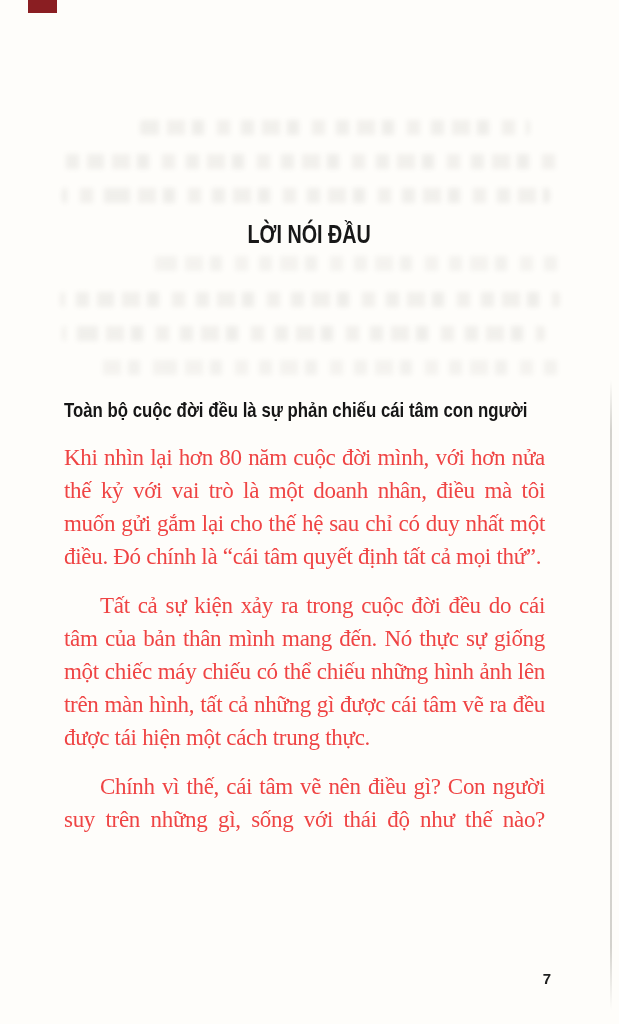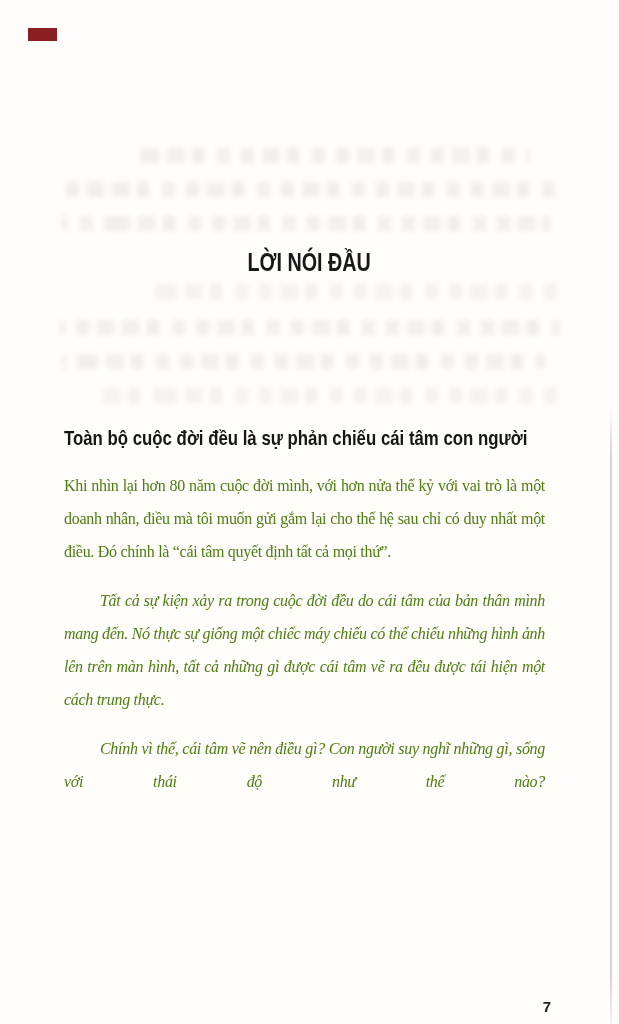--- a/index.html
+++ b/index.html
@@ -4,21 +4,21 @@
 <style>
   html,body{margin:0;padding:0;}
   body{
     width:619px;height:1024px;
     background:var(--paper,#fefdfa);
     position:relative;
     overflow:hidden;
     font-family:"Liberation Serif", serif;
     color:var(--ink,#1c1c1c);
   }
-  .page{position:absolute;inset:0;margin-top:28px;}
+  .page{position:absolute;inset:0;}
 
   
   .bookmark{
     position:absolute;left:28px;top:0;width:29px;height:13px;
     background:var(--bookmark,#8a1e22);
   }
 
   
   .ghost{
     position:absolute;height:15px;
@@ -50,26 +50,26 @@
     font-weight:700;font-size:21px;line-height:28px;
     color:#161616;white-space:nowrap;
     transform:scaleX(.80);transform-origin:left center;
   }
 
   .body-text{
     position:absolute;left:64px;top:441px;width:481px;
   }
   .body-p{
     margin:0 0 16px 0;
-    font-size:16px;line-height:33px;
+    font-size:23px;line-height:33px;
     letter-spacing:-0.3px;
     text-align:justify;
-    color:#4d7c0f;
+    color:#ef4444;
   }
-  .body-p.indent{text-indent:36px;font-style:italic;}
+  .body-p.indent{text-indent:36px;}
   .body-p.last{text-align-last:justify;}
 
   .page-number{
     position:absolute;right:68px;top:970px;
     font-family:"Liberation Sans", sans-serif;
     font-weight:700;font-size:15px;color:#202020;
   }
 
   
   .edge-line{
@@ -98,20 +98,20 @@
 
   <div class="title-row">
     <div class="title">LỜI NÓI ĐẦU</div>
   </div>
 
   <div class="section-heading">Toàn bộ cuộc đời đều là sự phản chiếu cái tâm con người</div>
 
   <div class="body-text" id="paragraphs">
       <p class="body-p">Khi nhìn lại hơn 80 năm cuộc đời mình, với hơn nửa thế kỷ với vai trò là một doanh nhân, điều mà tôi muốn gửi gắm lại cho thế hệ sau chỉ có duy nhất một điều. Đó chính là “cái tâm quyết định tất cả mọi thứ”.</p>
       <p class="body-p indent">Tất cả sự kiện xảy ra trong cuộc đời đều do cái tâm của bản thân mình mang đến. Nó thực sự giống một chiếc máy chiếu có thể chiếu những hình ảnh lên trên màn hình, tất cả những gì được cái tâm vẽ ra đều được tái hiện một cách trung thực.</p>
-      <p class="body-p indent last">Chính vì thế, cái tâm vẽ nên điều gì? Con người suy nghĩ những gì, sống với thái độ như thế nào?</p>
+      <p class="body-p indent last">Chính vì thế, cái tâm vẽ nên điều gì? Con người suy trên những gì, sống với thái độ như thế nào?</p>
     </div>
 
   <div class="page-number">7</div>
 
   <div class="edge-line"></div>
 
 </div>
 
 </body></html>

